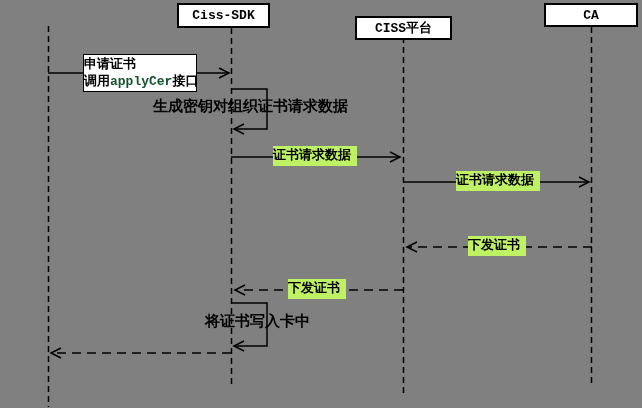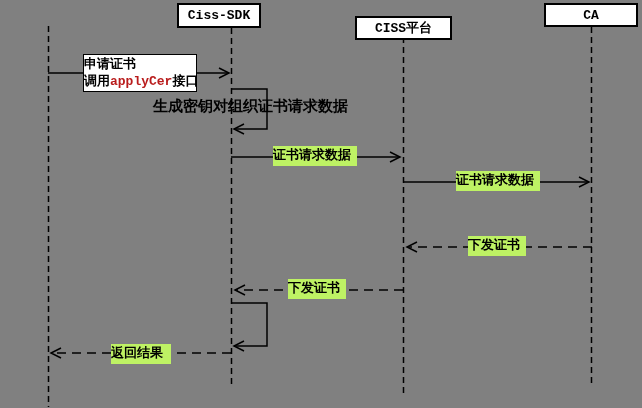--- a/index.html
+++ b/index.html
@@ -14,21 +14,21 @@
   }
   .svg-layer{position:absolute;left:0;top:0;z-index:1;}
   .actor{
     position:absolute;top:3px;height:24px;
     background:#fff;border:2px solid #000;
     box-sizing:border-box;
     display:flex;align-items:center;justify-content:center;
     font-size:13px;z-index:2;white-space:nowrap;
   }
   .actor-1{left:4px;width:93px;height:23px;}
-  .actor-2{left:177px;width:84px;height:25px;}
+  .actor-2{left:177px;width:93px;height:25px;}
   .actor-3{left:355px;width:97px;margin-top:13px;}
   .actor-4{left:544px;width:94px;}
   .msg-label{
     position:absolute;z-index:2;
     background:#bef264;
     font-size:13px;line-height:20px;height:20px;
     text-align:left;white-space:nowrap;
   }
   .msg-label-boxed{
     position:absolute;z-index:2;
@@ -36,21 +36,21 @@
     box-sizing:border-box;
     font-size:13px;text-align:left;white-space:nowrap;
     padding-top:1px;
   }
   .msg-label-boxed .ln{line-height:17px;}
   .plain-label{
     position:absolute;z-index:2;
     font-size:15px;line-height:18px;height:18px;
     white-space:nowrap;margin-left:7px;
   }
-  .code-red{color:#b91c1c;}
+  .code-red{color:#14532d;}
   .lbl-apply{left:83px;top:54px;width:114px;height:38px;}
   .lbl-genkey{left:146px;top:99px;width:182px;}
   .lbl-certreq1{left:273px;top:146px;width:84px;}
   .lbl-certreq2{left:456px;top:171px;width:84px;}
   .lbl-issue1{left:468px;top:236px;width:58px;}
   .lbl-issue2{left:288px;top:279px;width:58px;}
   .lbl-write{left:198px;top:314px;width:100px;}
   .lbl-return{left:111px;top:344px;width:60px;}
 </style>
 </head>
@@ -110,16 +110,16 @@
   <div class="plain-label lbl-genkey">生成密钥对组织证书请求数据</div>
 
   <div class="msg-label lbl-certreq1">证书请求数据</div>
 
   <div class="msg-label lbl-certreq2">证书请求数据</div>
 
   <div class="msg-label lbl-issue1">下发证书</div>
 
   <div class="msg-label lbl-issue2">下发证书</div>
 
+  <div class="plain-label lbl-write">将证书写入卡中</div>
 
-  <div class="msg-label lbl-return">返回结果</div>
 
 </div>
 
 </body></html>

